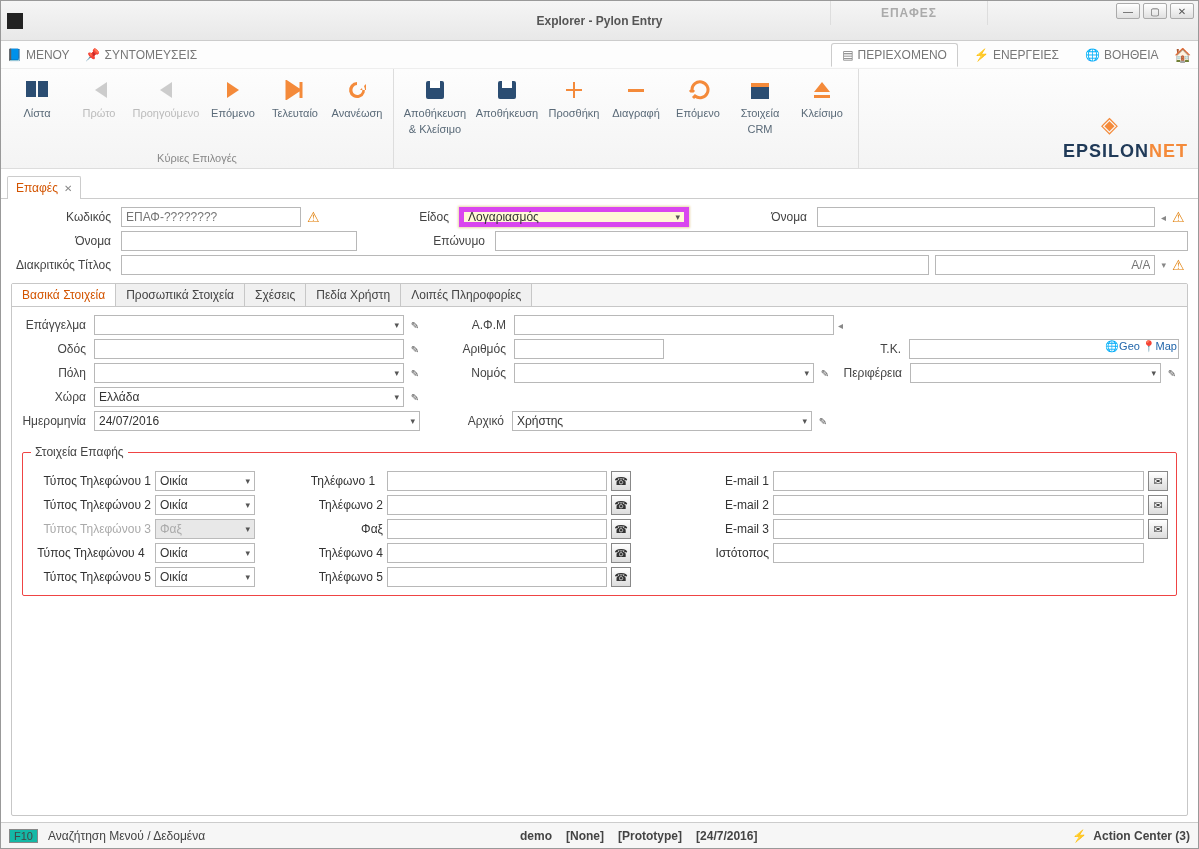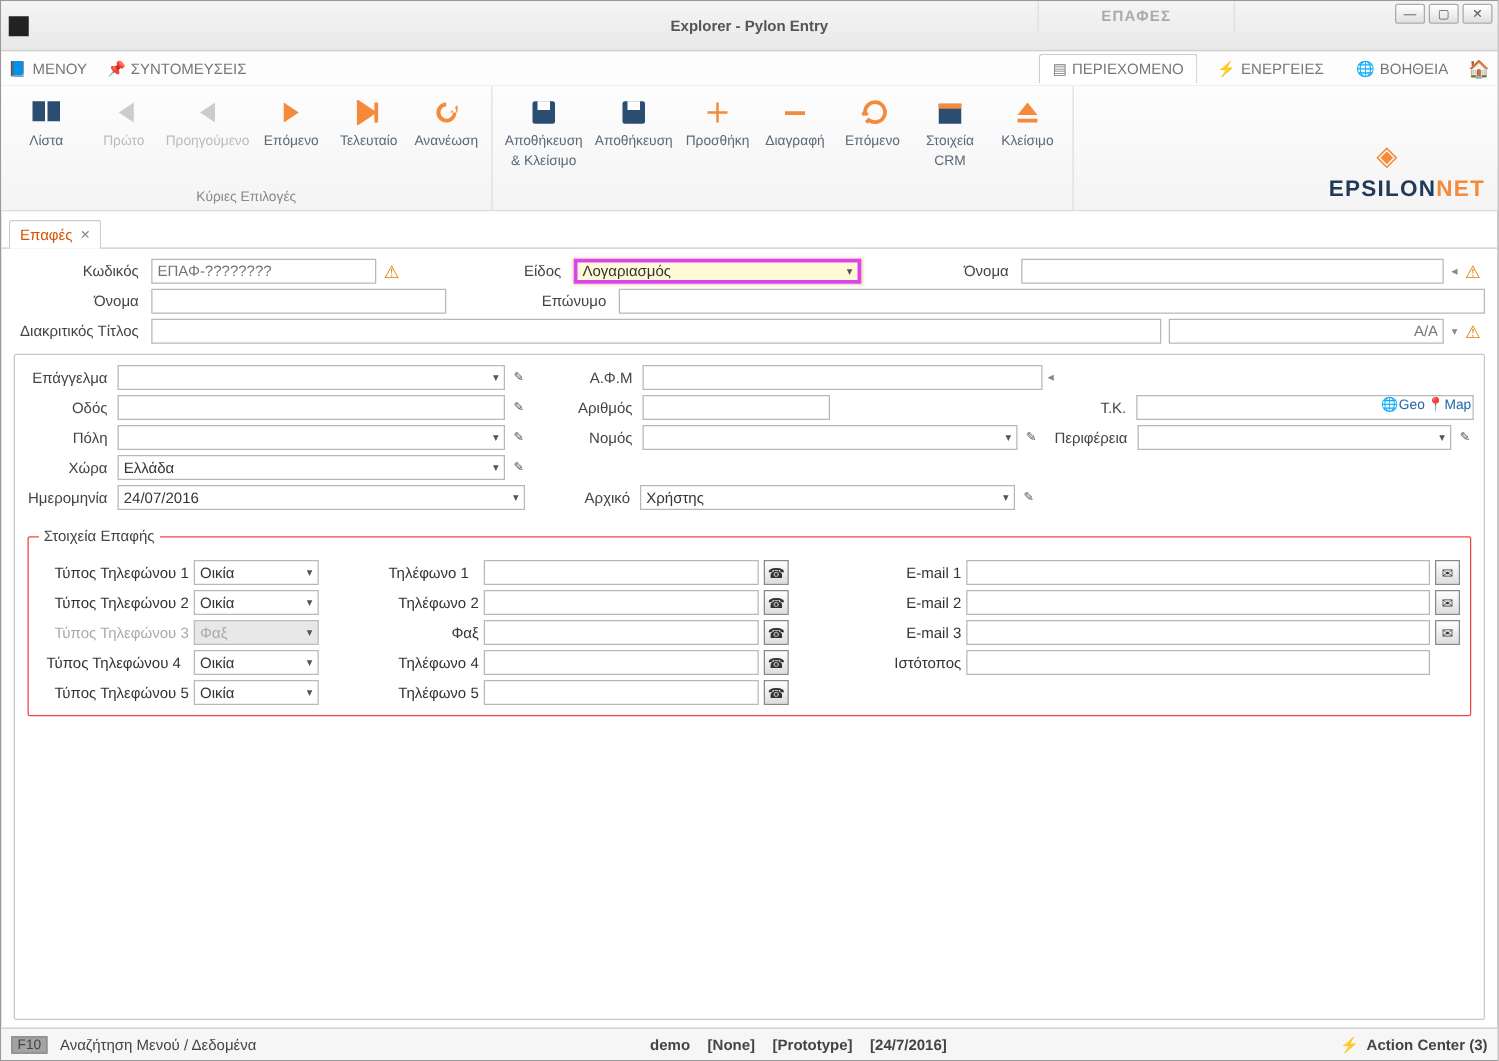--- a/index.html
+++ b/index.html
@@ -42,21 +42,21 @@
   .form-row { display:flex; align-items:center; margin-bottom:4px; gap:6px;}
   .lbl { text-align:right; color:#444; font-size:12px; padding-right:4px;}
   .lbl.w110{width:104px;}
   .lbl.w60{width:60px;}
   .lbl.w50{width:48px;}
   input.txt, .combo { height:20px; border:1px solid #b8b8b8; background:#fff; font-size:12px; padding:0 4px;}
   .combo { display:flex; align-items:center; justify-content:space-between; padding:0 2px 0 4px; position:relative;}
   .combo .arr{color:#555; font-size:9px; padding:0 2px;}
   .warn-ic{color:#e07b00; font-size:14px; width:16px;}
   .grayph{color:#999;}
-  .highlight-combo { background:#fff9d6; border:3px solid #d946ef; box-shadow:0 0 2px 1px rgba(200,150,40,0.4);}
+  .highlight-combo { background:#fff9d6; border:5px solid #d946ef; box-shadow:0 0 2px 1px rgba(200,150,40,0.4);}
   .grayselect{background:#e8e8e8;border:1px solid #bbb;}
   .field-aa { background:#f0f0f0; color:#aaa; text-align:right;}
   
   .inner-tabs { border:1px solid #c7c7c7; flex:1; display:flex; flex-direction:column; margin-top:4px; border-radius:2px; overflow:hidden;}
   .inner-tabs-header { display:flex; background:#f6f6f6; border-bottom:1px solid #c7c7c7;}
   .inner-tab { padding:4px 10px; border-right:1px solid #c7c7c7; font-size:12px; color:#444; background:#f0f0f0;}
   .inner-tab.active{background:#fff; color:#d35400;}
   .inner-tabs-body { padding:8px 8px; flex:1; display:flex; flex-direction:column; gap:4px; overflow:auto;}
   .pair-row { display:flex; align-items:center; gap:4px;}
   .combo-drop .arr, .combo .pencil, .pair-row .pencil{position:static; font-size:10px;color:#555;}
@@ -65,21 +65,21 @@
   .gb-title { font-size:12px; color:#444; margin-bottom:6px;}
   .tel-btn, .mail-btn { width:20px; height:20px; border:1px solid #888; background:linear-gradient(#fff,#ddd); display:flex; align-items:center; justify-content:center; font-size:11px;}
   .disabled-text{color:#aaa;}
   
   .active-row{ display:flex; justify-content:flex-end; align-items:center; padding:4px 6px; gap:6px;}
   .yes-btn{ border:1px solid #b8b8b8; height:20px; min-width:70px; display:flex; align-items:center; padding:0 6px; gap:4px;}
   .yes-btn .thumb{color:#7aa94a;}
   
   .statusbar { height:26px; border-top:1px solid #ccc; background:#f6f6f6; display:flex; align-items:center; font-size:12px; color:#444; padding:0 8px; justify-content:space-between;}
   .statusbar .left{display:flex; gap:10px; align-items:center;}
-  .statusbar .key{border:1px solid #888; padding:0 4px; font-size:11px; background:#a3a3a3;}
+  .statusbar .key{border:1px solid #888; padding:0 4px; font-size:11px; background:#14b8a6;}
   .statusbar .mid{display:flex; gap:14px;}
   .statusbar .right{display:flex; gap:6px; align-items:center; font-weight:bold;}
   svg{display:block;}
   .geo-map{position:absolute; right:2px; top:1px; font-size:11px; color:#2266aa; display:flex; gap:2px; align-items:center;}
 </style>
 </head>
 <body>
 
 <div class="window">
 
@@ -286,20 +286,27 @@
 
     <div class="form-row">
       <div class="lbl w110">Διακριτικός Τίτλος</div>
       <input class="txt" style="flex: 1 1 0%;">
       <input class="txt field-aa" style="width: 220px;" placeholder="A/A">
       <span style="font-size:9px;color:#888;">▾</span>
       <span class="warn-ic">⚠</span>
     </div>
 
     <div class="inner-tabs">
+      <div class="inner-tabs-header">
+        <div class="inner-tab active">Βασικά Στοιχεία</div>
+        <div class="inner-tab">Προσωπικά Στοιχεία</div>
+        <div class="inner-tab">Σχέσεις</div>
+        <div class="inner-tab">Πεδία Χρήστη</div>
+        <div class="inner-tab">Λοιπές Πληροφορίες</div>
+      </div>
       <div class="inner-tabs-body">
 
         <div class="pair-row">
           <div class="lbl" style="width:70px">Επάγγελμα</div>
           <div class="combo" style="width:310px">
               <span></span>
               <span class="arr">▾</span>
             </div>
           <span class="pencil">✎</span>
           <div style="width:30px"></div>

